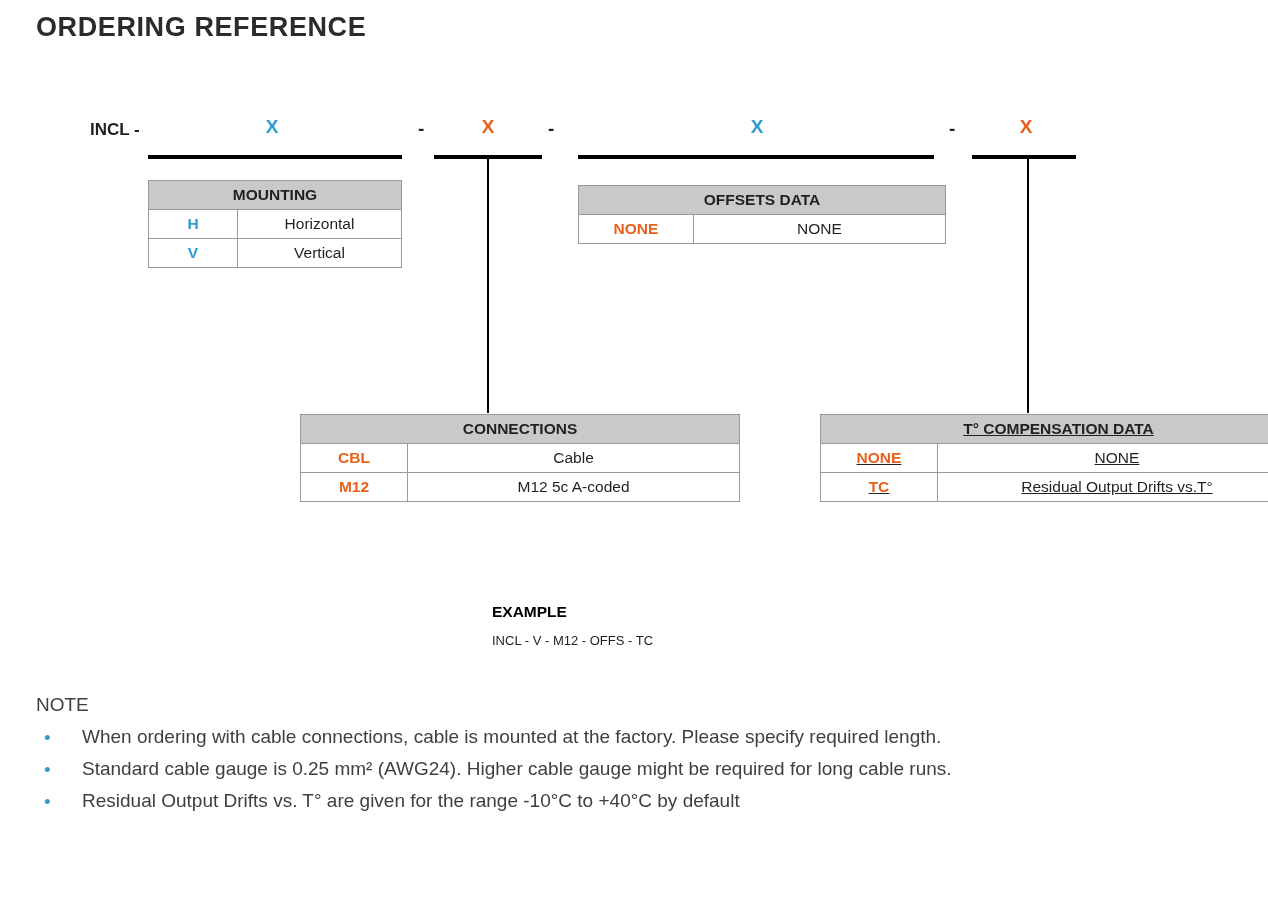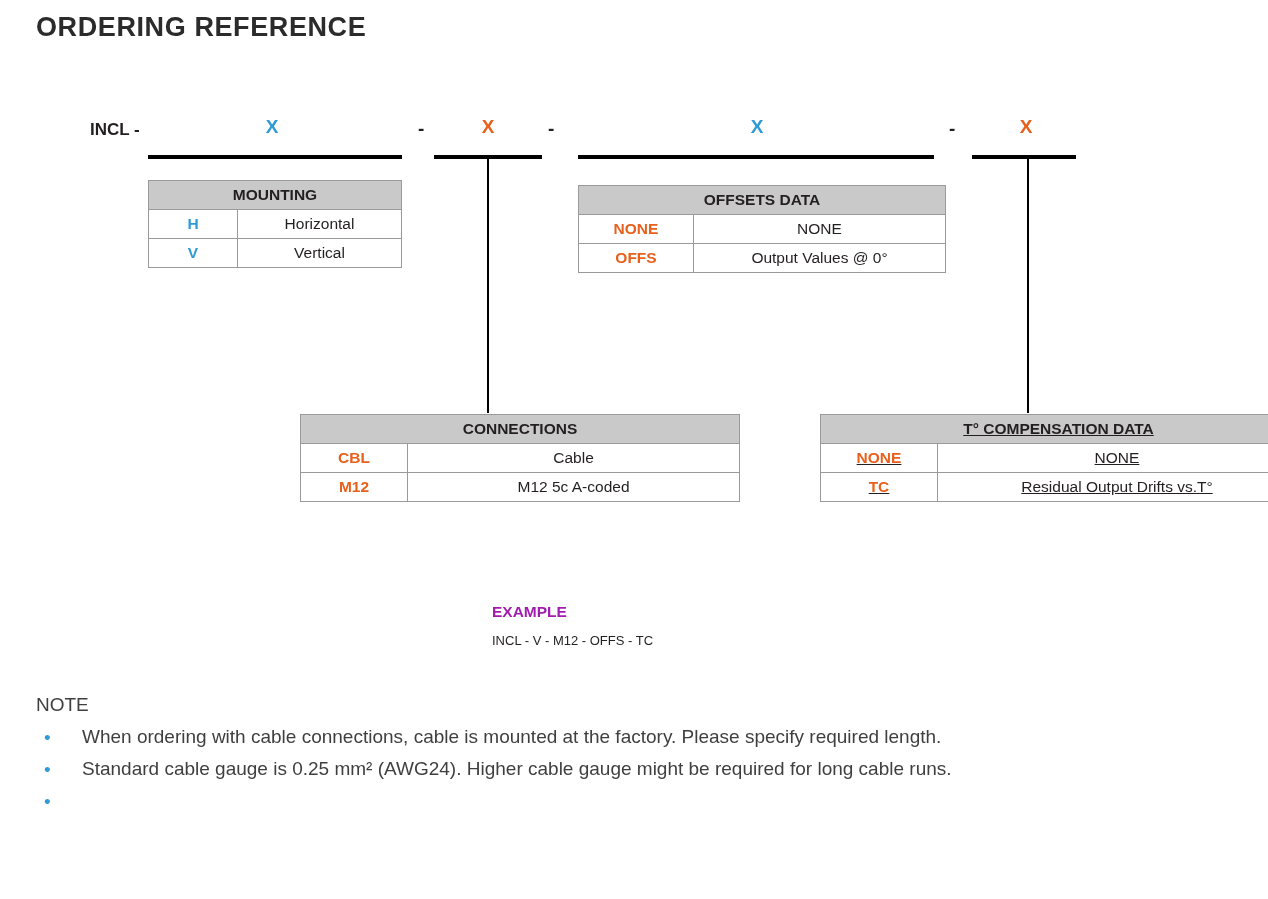--- a/index.html
+++ b/index.html
@@ -90,21 +90,21 @@
     font-weight: bold;
   }
   .code.blue { color: #2e9bd6; }
   .code.orange { color: #e8601c; }
 
   
   .example-title {
     position: absolute;
     font-size: 15.5px;
     font-weight: bold;
-    color: #a21caf;
+    color: #000000;
   }
   .example-code {
     position: absolute;
     font-size: 13px;
     color: #231f20;
   }
 
   
   .note-label {
     position: absolute;
@@ -178,24 +178,20 @@
   </table>
 
 <table class="opt-table" style="left:578px; top:185px; width:368px;">
   <tbody>
       <tr>
     <th colspan="2">OFFSETS DATA</th>
   </tr>
   <tr>
     <td class="code orange" style="width:102px;">NONE</td>
     <td>NONE</td>
-  </tr>
-  <tr>
-    <td class="code orange">OFFS</td>
-    <td>Output Values  @ 0°</td>
   </tr>
 </tbody>
   </table>
 
 <table class="opt-table" style="left:300px; top:414px; width:440px;">
   <tbody>
       <tr>
     <th colspan="2">CONNECTIONS</th>
   </tr>
   <tr>
@@ -233,14 +229,15 @@
   <div class="note-item">
     <span class="bullet">•</span>
     <span>When ordering with cable connections, cable is mounted at the factory. Please specify required length.</span>
   </div>
   <div class="note-item">
     <span class="bullet">•</span>
     <span>Standard cable gauge is 0.25 mm² (AWG24). Higher cable gauge might be required for long cable runs.</span>
   </div>
   <div class="note-item nojustify">
     <span class="bullet">•</span>
+    <span>Residual Output Drifts vs. T° are given for the range -10°C to +40°C by default</span>
   </div>
 </div>
 
 </body></html>

